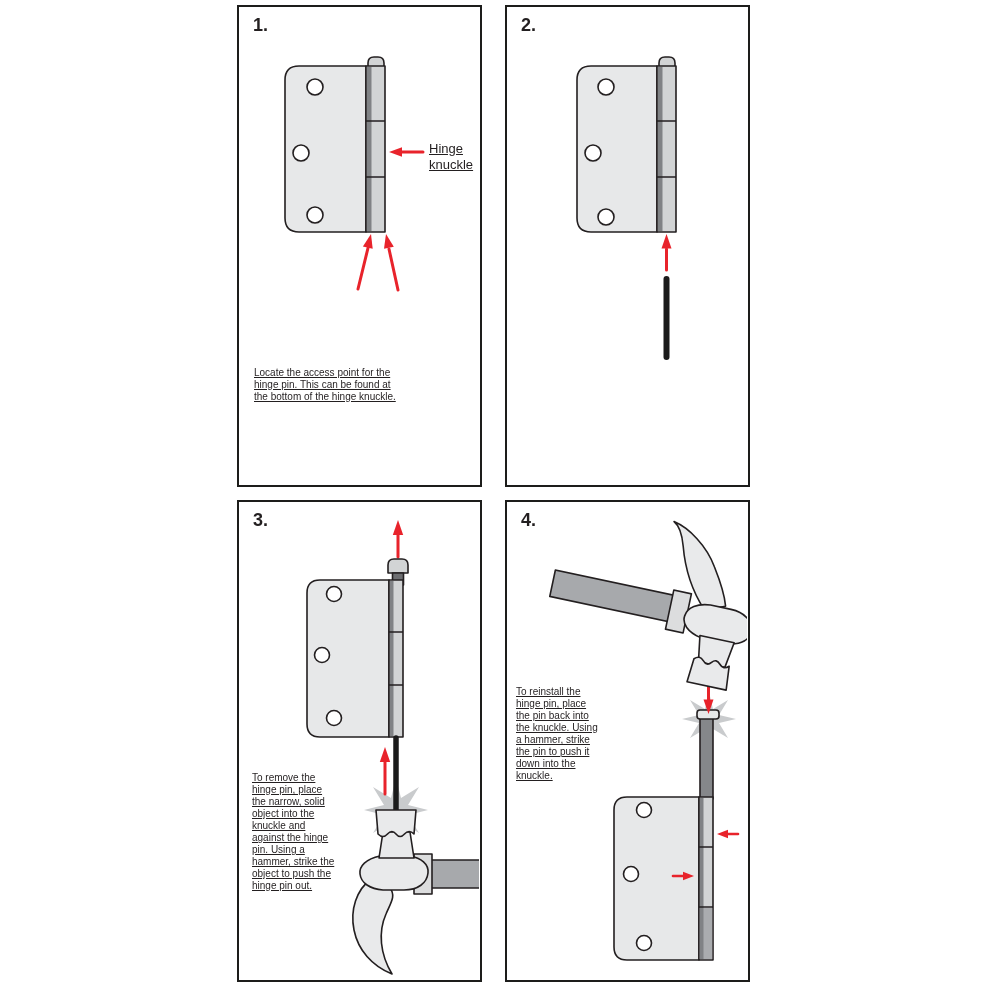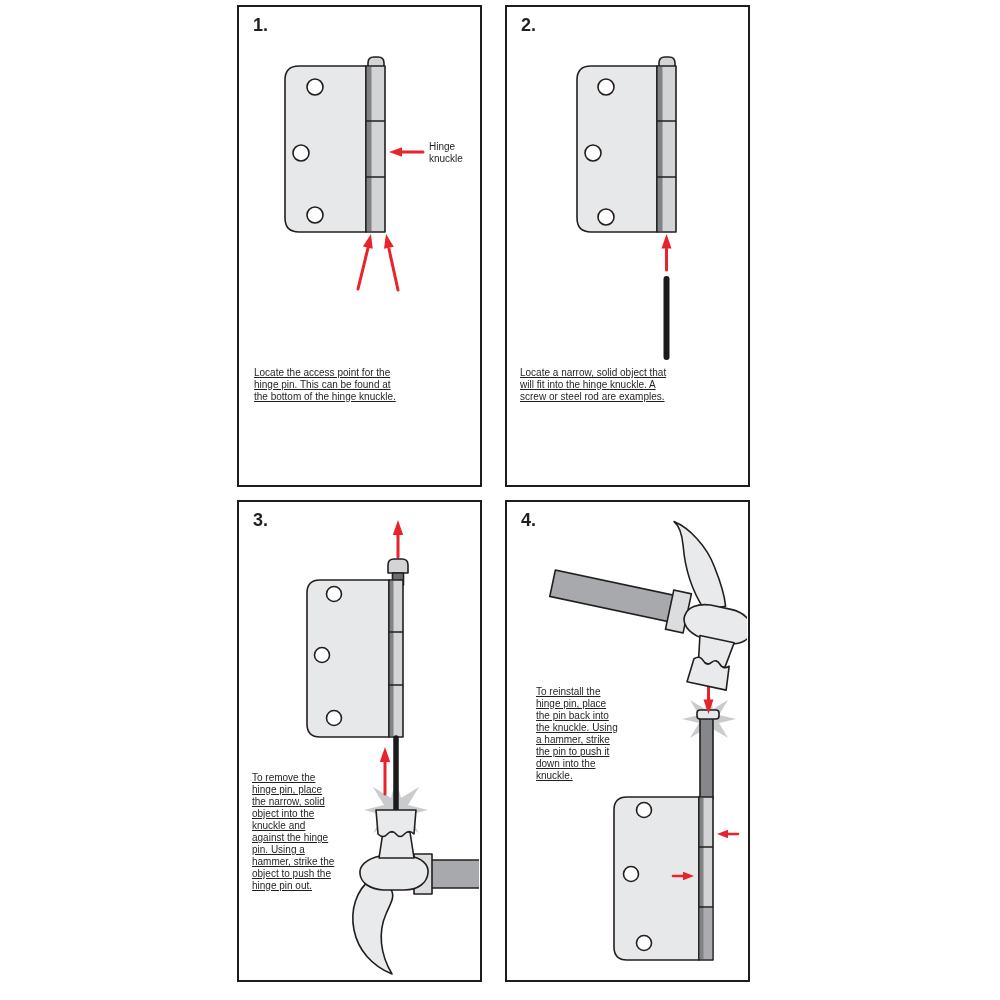--- a/index.html
+++ b/index.html
@@ -3,21 +3,21 @@
 <meta charset="utf-8">
 <style>
   html,body{margin:0;padding:0;background:#fff;}
   .page{position:relative;width:1000px;height:1000px;background:#fff;overflow:hidden;
         font-family:"Liberation Sans",sans-serif;color:#231f20;}
   .panel{position:absolute;width:245px;height:482px;border:2.5px solid #1d1d1b;
          background:#fff;box-sizing:border-box;}
   .panel svg{position:absolute;left:0;top:0;}
   .num{position:absolute;left:14px;top:8px;font-size:18px;font-weight:bold;}
   .caption{position:absolute;font-size:10px;line-height:1.2;white-space:pre-line;text-decoration:underline;}
-  .callout{position:absolute;font-size:10px;line-height:1.2;white-space:pre-line;}
+  .callout{position:absolute;font-size:13px;line-height:1.2;white-space:pre-line;text-decoration:underline;}
   
   .o{stroke:var(--ink,#231f20);stroke-width:1.6;stroke-linejoin:round;}
   .f-leaf{fill:var(--leaf,#e7e8e9);}
   .f-knk{fill:var(--knuckle,#d2d4d5);}
   .f-shadow{fill:var(--knuckle-shadow,#808285);}
   .f-knkdark{fill:var(--knuckle-dark,#aaacaf);}
   .f-pindark{fill:var(--pin-dark,#6d6e71);}
   .f-pinrod{fill:var(--pin-rod,#85878a);}
   .f-handle{fill:var(--handle,#a7a9ac);}
   .f-collar{fill:var(--collar,#dcddde);}
@@ -84,23 +84,20 @@
         <circle class="o hole" cx="86" cy="146" r="8"></circle>
         <circle class="o hole" cx="99" cy="210" r="8"></circle>
       </g>
       <g>
         <line class="arrow-line" x1="159.5" y1="263" x2="159.5" y2="242"></line>
         <polygon class="arrow-head" points="159.5,227 164.5,241.5 154.5,241.5"></polygon>
       </g>
       <line class="rodline" x1="159.5" y1="272" x2="159.5" y2="350"></line>
     </svg>
     <div class="num">2.</div>
-    <div class="caption" style="left:13px;top:360px;width:228px;">Locate a narrow, solid object that
-will fit into the hinge knuckle. A
-screw or steel rod are examples.</div>
   </section>
 
   <section class="panel" style="left:237px;top:500px;">
     <svg width="240" height="477" viewBox="0 0 240 477">
 
       <g>
         <line class="arrow-line" x1="159" y1="55" x2="159" y2="33"></line>
         <polygon class="arrow-head" points="159,18 164.2,33 153.8,33"></polygon>
       </g>
 
@@ -187,21 +184,21 @@
       <g transform="translate(200,182) rotate(12)">
         <rect class="o f-handle" x="-172" y="-80" width="124" height="27"></rect>
         <rect class="o f-collar" x="-52" y="-85" width="18" height="40"></rect>
         <path class="o f-hammer" d="M-18,-72 C-34,-88 -46,-110 -52,-130 C-56,-143 -60,-149 -66,-152 C-50,-149 -29,-135 -17,-116 C-7,-101 -1,-90 2,-80 Z"></path>
         <path class="o f-hammer" d="M-16,-44 C-30,-47 -37,-54 -36,-62 C-35,-71 -26,-77 -13,-78 L8,-78 C22,-78 31,-71 32,-61 C33,-52 25,-46 14,-44 Z"></path>
         <path class="o f-hammer" d="M-13,-20 L14,-20 L18,-46 L-17,-46 Z"></path>
         <path class="o f-hammer" d="M-20,2 L20,2 L18,-22 Q13,-17 8.5,-22 Q4,-27 0,-22 Q-4,-17 -8.5,-22 Q-13,-27 -18,-22 Z"></path>
       </g>
     </svg>
     <div class="num">4.</div>
-    <div class="caption" style="left:9px;top:184px;width:152px;margin-left:20px;">To reinstall the
+    <div class="caption" style="left:9px;top:184px;width:152px;">To reinstall the
 hinge pin, place
 the pin back into
 the knuckle. Using
 a hammer, strike
 the pin to push it
 down into the
 knuckle.</div>
   </section>
 
 </div>

